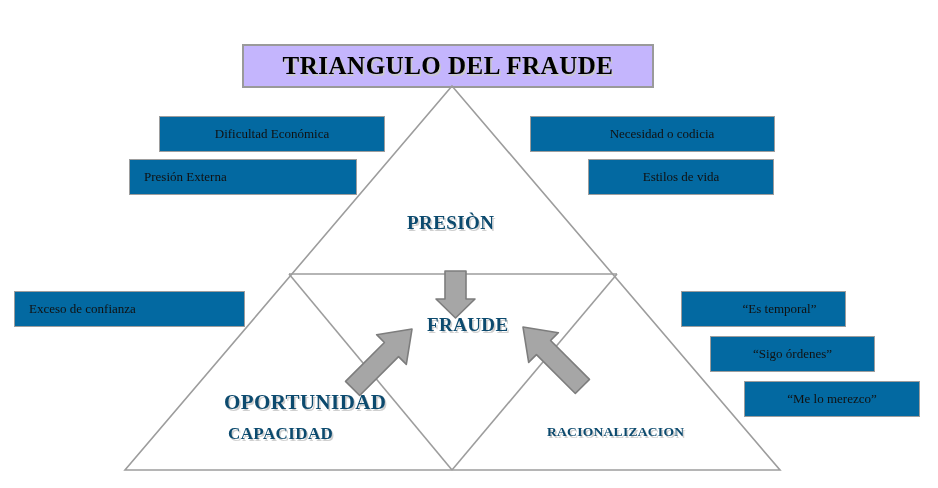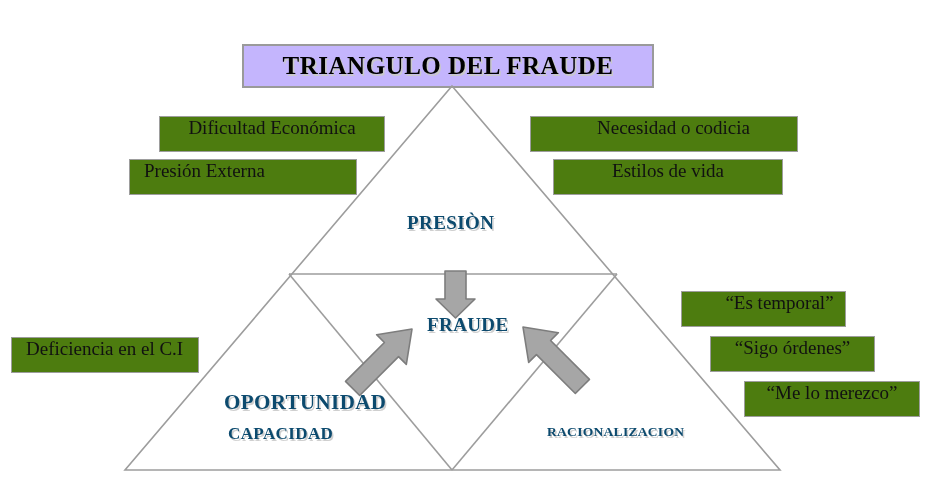--- a/index.html
+++ b/index.html
@@ -49,26 +49,26 @@
     left: 0;
     top: 0;
     width: 938px;
     height: 488px;
   }
 
   
   .label-box {
     position: absolute;
     border: 1px solid #9d9d9d;
-    background: #4d7c0f;
+    background: #0369a1;
     box-sizing: border-box;
     display: flex;
-    align-items: flex-start;
+    align-items: center;
     height: 36px;
-    font-size: 19px;
+    font-size: 13px;
     color: #111111;
     white-space: nowrap;
   }
   .label-box.center { justify-content: center; }
   .label-box.left-pad { padding-left: 14px; }
 
   
   .tri-caption {
     position: absolute;
     font-family: "Liberation Serif", "DejaVu Serif", serif;
@@ -125,32 +125,32 @@
   <div class="tri-caption cap-racion" style="left:547px; top:424px;">RACIONALIZACION</div>
 
   <div class="label-box center" style="left:159px; top:116px; width:226px;">
     <span>Dificultad Económica</span>
   </div>
 
   <div class="label-box left-pad" style="left:129px; top:159px; width:228px;">
     <span>Presión Externa</span>
   </div>
 
-  <div class="label-box center" style="left:530px; top:116px; width:268px;padding-left:19px;">
+  <div class="label-box center" style="left:530px; top:116px; width:245px;padding-left:19px;">
     <span>Necesidad o codicia</span>
   </div>
 
-  <div class="label-box center" style="left:553px; top:159px; width:230px;">
+  <div class="label-box center" style="left:588px; top:159px; width:186px;">
     <span>Estilos de vida</span>
   </div>
 
+  <div class="label-box left-pad" style="left:14px; top:291px; width:231px;">
+    <span>Exceso de confianza</span>
+  </div>
 
-  <div class="label-box left-pad" style="left:11px; top:337px; width:188px;">
-    <span>Deficiencia en el C.I</span>
-  </div>
 
   <div class="label-box center" style="left:681px; top:291px; width:165px;padding-left:32px;">
     <span>“Es temporal”</span>
   </div>
 
   <div class="label-box center" style="left:710px; top:336px; width:165px;">
     <span>“Sigo órdenes”</span>
   </div>
 
   <div class="label-box center" style="left:744px; top:381px; width:176px;">

